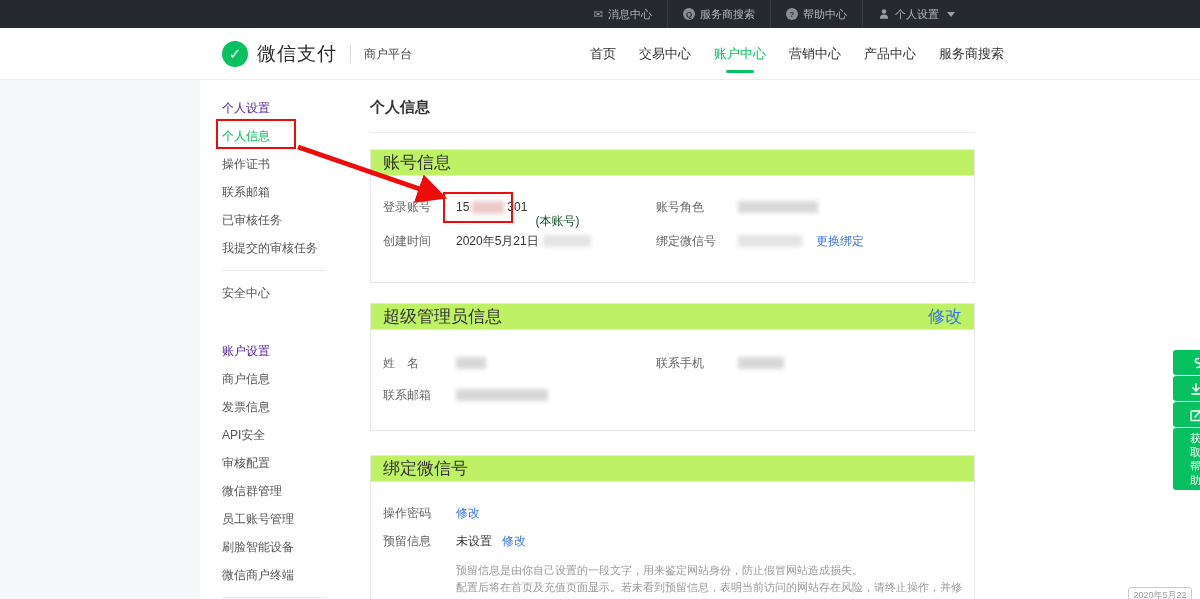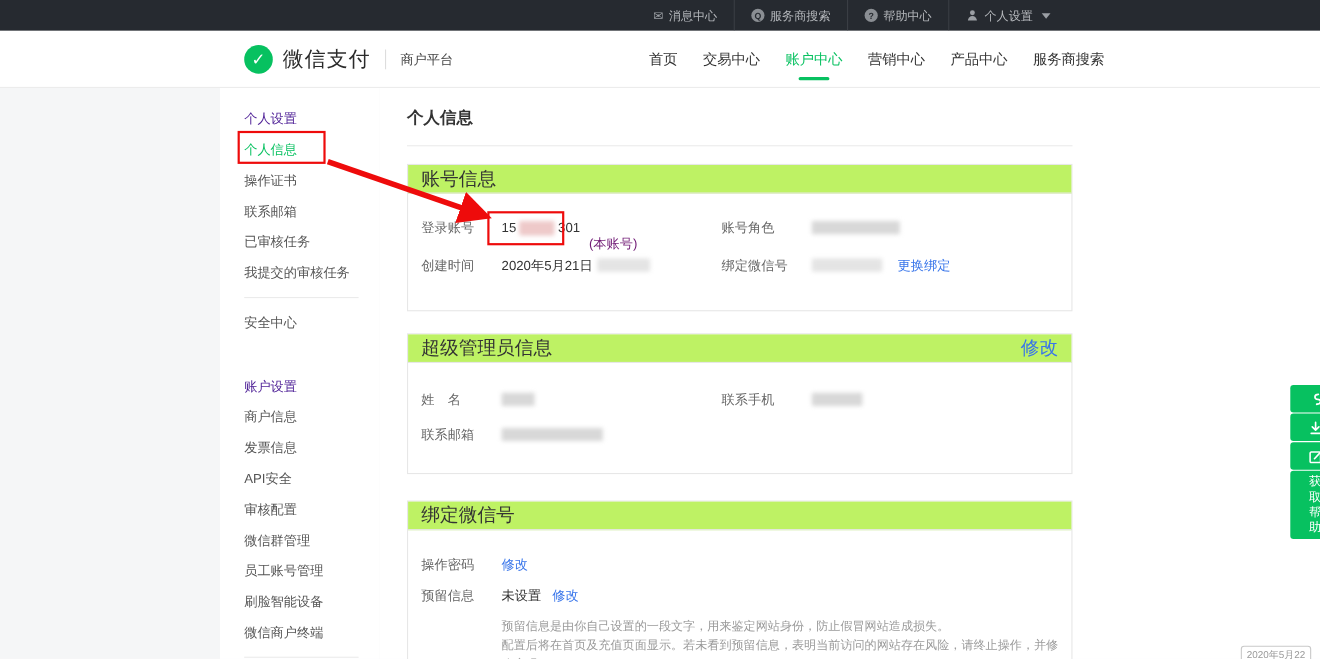--- a/index.html
+++ b/index.html
@@ -47,21 +47,21 @@
   .panel-header { height:26px; line-height:25px; background:#bef264; border-bottom:1px solid #e7e7e7; padding:0 12px; font-size:17px; color:#333; position:relative; }
   .panel-header .edit-link { position:absolute; right:12px; top:0; }
   .panel-body { position:relative; padding:14px 12px 24px; }
   .row { position:relative; display:flex; align-items:center; height:34px; font-size:12px; }
   .row.h30 { height:30px; } .row.h26 { height:26px; }
   .label { width:73px; color:#666; flex:none; }
   .value { color:#333; display:flex; align-items:center; gap:0; }
   .right-group { position:absolute; left:273px; top:0; height:100%; display:flex; align-items:center; }
   .right-group .label { width:82px; }
   .link { color:#3875EA; cursor:pointer; text-decoration:none; font-size:inherit; }
-  .green-tag { color:#701a75; margin-left:8px;margin-top:28px; }
+  .green-tag { color:#14532d; margin-left:8px;margin-top:28px; }
   .blur { display:inline-block; height:12px; border-radius:1px; background:#d8d8d8; filter:blur(2px); }
   .blur.light { background:#e4e4e4; }
   .blur.pink { background:#eec9c9; height:13px; margin:0 3px; }
   .tips { margin-top:8px; padding-left:73px; font-size:11px; color:#9a9a9a; line-height:17px; }
 
   
   .ann-box { position:absolute; border:2px solid #EE0B0B; z-index:20; pointer-events:none; background:transparent; }
   .ann-box.b1 { left:216px; top:119px; width:80px; height:30px; }
   .ann-box.b2 { left:443px; top:192px; width:70px; height:31px; }
   .ann-arrow { position:absolute; left:294px; top:140px; z-index:20; pointer-events:none; }

